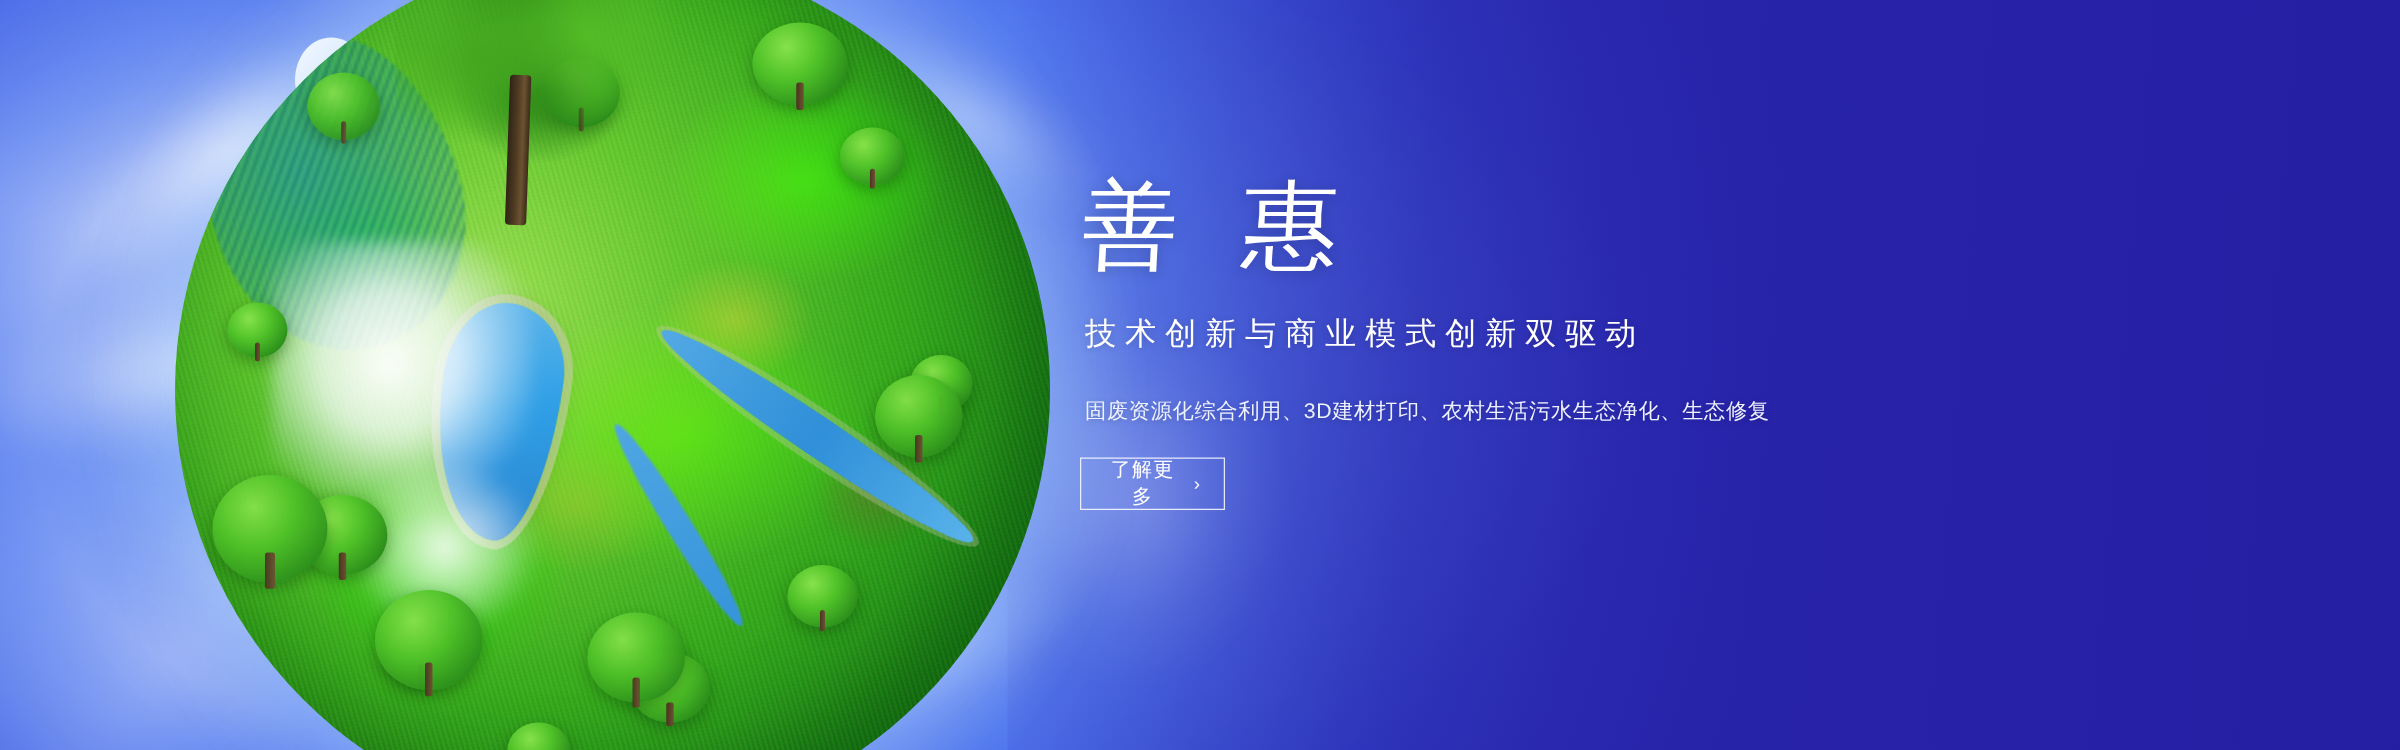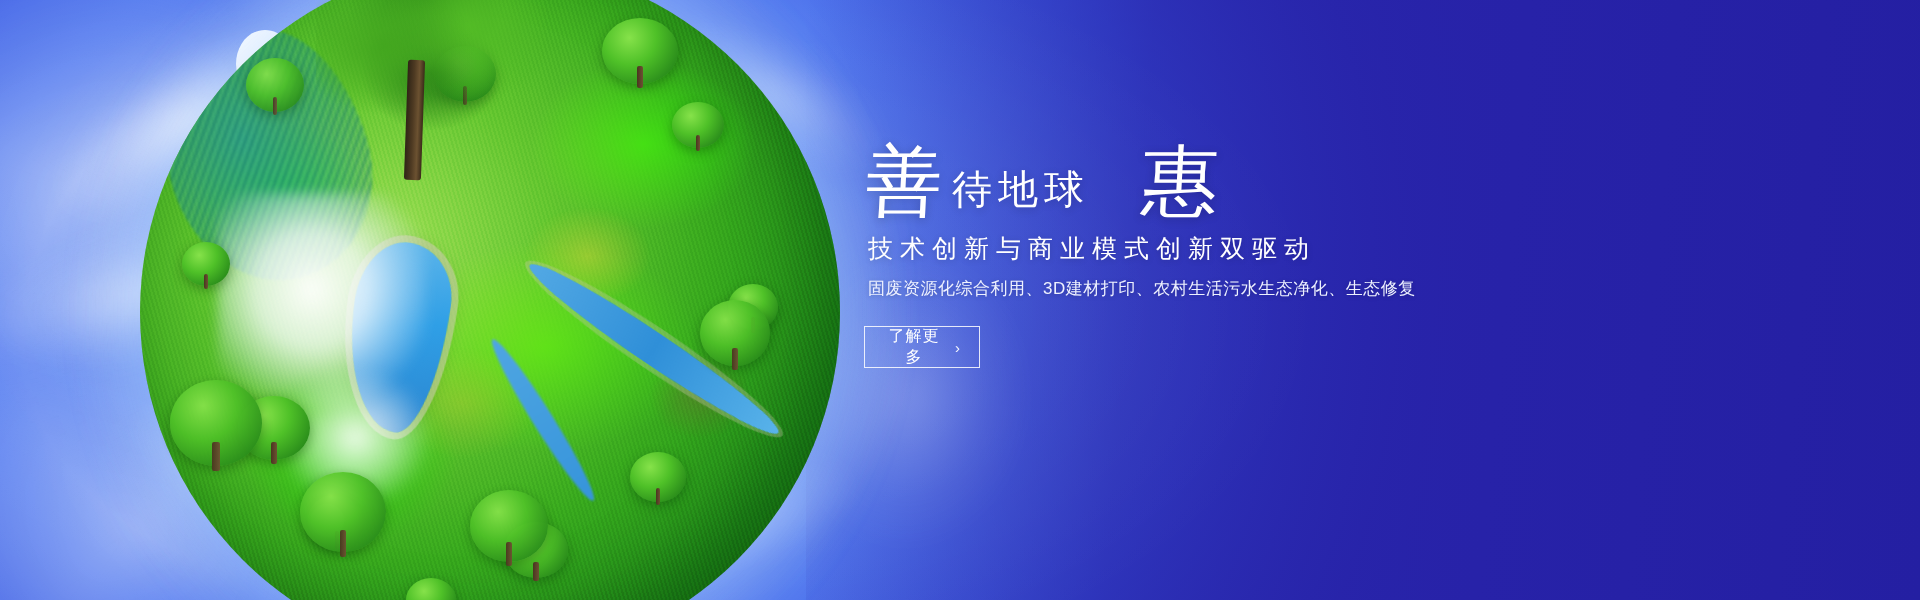--- a/index.html
+++ b/index.html
@@ -196,26 +196,26 @@
     transform:skewX(-3deg);
   }
   .hl-rest{
     font-family:"Liberation Serif","DejaVu Serif",serif;
     font-size:40px; line-height:1; letter-spacing:6px; font-weight:400;
     padding:0 0 8px 10px; text-shadow:0 2px 8px rgba(0,0,0,.2);
   }
   .hl-gap{ width:52px; }
 
   .subtitle{
-    margin-top:14px; margin-left:6px;
+    margin-top:32px; margin-left:6px;
     font-size:25px; letter-spacing:7px; font-weight:400;
     color:#ffffff; text-shadow:0 1px 6px rgba(0,0,0,.18);
   }
   .desc{
-    margin-top:12px; margin-left:6px;
+    margin-top:34px; margin-left:6px;
     font-size:17px; letter-spacing:.5px; color:#eef1ff;
     text-shadow:0 1px 5px rgba(0,0,0,.2);
   }
   .cta{
     margin-top:26px; margin-left:2px;
     display:inline-flex; align-items:center; justify-content:center; gap:10px;
     width:116px; height:42px; padding:0 18px;
     border:1px solid rgba(255,255,255,.85);
     background:transparent; color:#fff;
     font-size:16px; letter-spacing:1px; cursor:pointer;
@@ -299,21 +299,20 @@
   <div class="tree" style="left:700px; top:300px; width:70px; height:66px; opacity:.95;"></div>
   <div class="tree" style="left:300px; top:472px; width:86px; height:80px; opacity:.95;"></div>
   <div class="tree" style="left:470px; top:490px; width:78px; height:72px; opacity:.95;"></div>
   <div class="tree" style="left:246px; top:58px;  width:58px; height:54px; opacity:.9;"></div>
 
   <div class="content">
 
     <div class="headline">
       <span class="hl-group">
         <span class="hl-big">善</span>
-        <span class="hl-rest">待地球</span>
       </span>
       <span class="hl-gap"></span>
       <span class="hl-group">
         <span class="hl-big">惠</span>
       </span>
     </div>
 
     <div class="subtitle">技术创新与商业模式创新双驱动</div>
 
     <div class="desc">固废资源化综合利用、3D建材打印、农村生活污水生态净化、生态修复</div>

